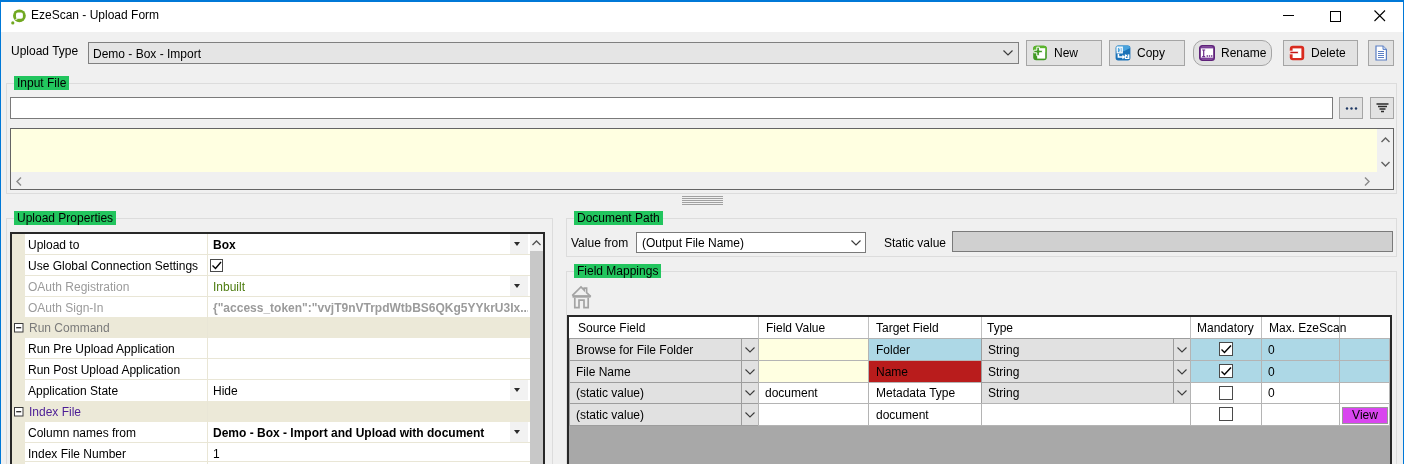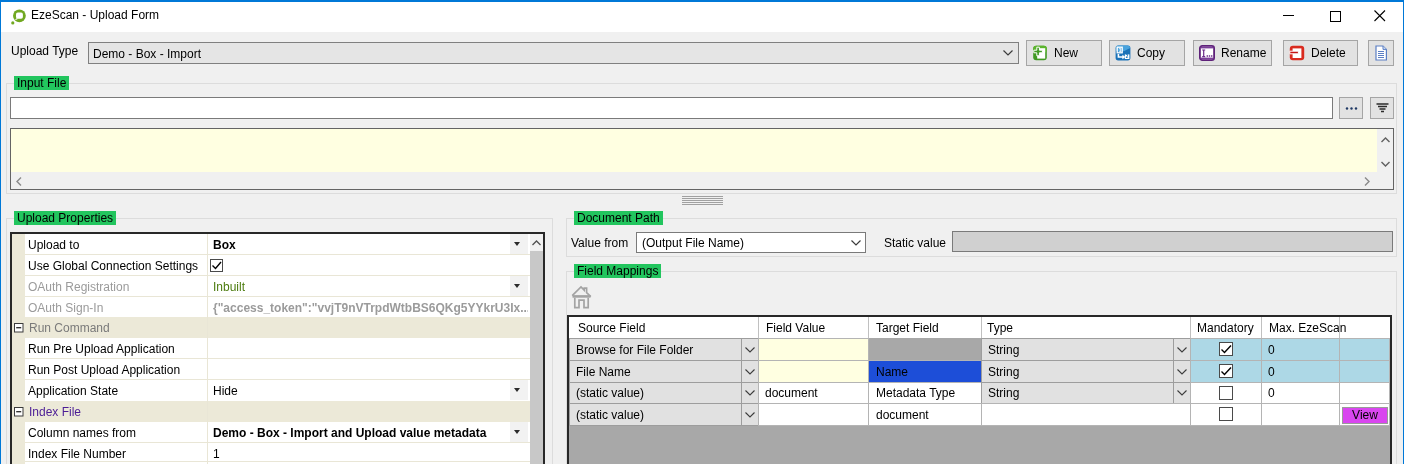--- a/index.html
+++ b/index.html
@@ -65,21 +65,21 @@
   <rect x="2.2" y="2.2" width="5" height="5.6" fill="none" stroke="#fff" stroke-width="1.3"></rect>
   <text x="3.6" y="7" font-size="5.8" font-weight="bold" fill="#fff" font-family="Liberation Sans">1</text>
   <path d="M3.4 9 v3 h4.6" stroke="#fff" stroke-width="1.6" fill="none"></path>
   <path d="M7.4 9.8 v4.4 l3 -2.2 z" fill="#fff"></path>
   <rect x="9.8" y="9.4" width="4.6" height="4.6" fill="#fff"></rect>
   <text x="10.8" y="13.4" font-size="4.6" font-weight="bold" fill="#1a72b8" font-family="Liberation Sans">2</text>
 </svg>
 <span>Copy</span>
   </div>
 
-<div class="btn" style="left:1193px;top:40px;width:79px;height:26px;">
+<div class="btn" style="left:1193px;top:40px;width:79px;height:26px;border-radius:10px;">
 <svg style="margin-left:5px" width="16" height="16" viewBox="0 0 16 16">
   <rect x="0.9" y="0.9" width="14.2" height="14.2" rx="2.4" fill="#fff" stroke="#5e2179" stroke-width="1.8"></rect>
   <rect x="1.6" y="1.6" width="12.8" height="1.8" fill="#7b3f99"></rect>
   <rect x="1.6" y="12.6" width="12.8" height="1.8" fill="#7b3f99"></rect>
   <path d="M3.2 5 h3 M4.7 5 v6.6 M3.2 11.6 h3" stroke="#6b2d8b" stroke-width="1.2" fill="none"></path>
   <path d="M7.6 11 h1.4 M9.8 11 h1.4 M12 11 h1.4" stroke="#6b2d8b" stroke-width="1.4" fill="none"></path>
 </svg>
 <span>Rename</span>
   </div>
 
@@ -189,21 +189,21 @@
     <div class="tri" style="left:502px;top:154px;"></div>
 
   <div class="abs" style="left:0px;top:167px;width:518px;height:21px;background:#ece9d8;"></div>
   <svg class="abs" style="left:2px;top:173px" width="10" height="10">
       <rect x="0.5" y="0.5" width="8.5" height="8.5" fill="#fff" stroke="#3c3c3c"></rect>
       <path d="M2.2 4.75 h5" stroke="#000" stroke-width="1.1"></path>
     </svg>
   <div class="cell" style="left:17px;top:171px;color:#4c1d95;">Index File</div>
 
   <div class="cell" style="left:16px;top:192px;">Column names from</div>
-  <div class="cell" style="left:201px;top:192px;font-weight:bold;width:278px;">Demo - Box - Import and Upload value metadata</div>
+  <div class="cell" style="left:201px;top:192px;font-weight:bold;width:278px;">Demo - Box - Import and Upload with document</div>
   <div class="abs" style="left:498px;top:188px;width:18px;height:20px;background:#f2f2f2;"></div>
     <div class="tri" style="left:502px;top:196px;"></div>
   <div class="grid-sep" style="left:13px;top:208px;width:505px;height:1px;"></div>
 
   <div class="cell" style="left:16px;top:213px;">Index File Number</div>
   <div class="cell" style="left:201px;top:213px;">1</div>
   <div class="grid-sep" style="left:13px;top:227px;width:505px;height:1px;"></div>
 
   <div class="grid-sep" style="left:195px;top:0;width:1px;height:230px;"></div>
 
@@ -251,20 +251,23 @@
   <div class="grid-sep" style="left:770px;top:0;width:1px;height:21px;background:#c0c0c0;"></div>
 
   <div class="cell ddcell" style="left:0;top:21px;width:190px;height:40px;">
       <span style="position:absolute;left:6px;top:4px;">Browse for File Folder</span>
       <span class="abs" style="left:171px;top:0;width:18px;height:21px;border-left:1px solid #9d9d9d;"></span>
       <svg class="chev" style="left:175px;top:8px" width="10" height="6">
         <path d="M0.5 0.5 L5 5 L9.5 0.5" stroke="#3c3c3c" stroke-width="1.1" fill="none"></path>
       </svg>
     </div>
   <div class="cell" style="left:189px;top:21px;width:111px;height:23px;background:#ffffe1;border:1px solid #b4b4b4;"></div>
+  <div class="cell" style="left:299px;top:21px;width:114px;height:23px;background:#add8e6;border:1px solid #b4b4b4;">
+      <span style="position:absolute;left:7px;top:4px;">Folder</span>
+    </div>
   <div class="cell ddcell" style="left:412px;top:21px;width:210px;height:23px;">
       <span style="position:absolute;left:6px;top:4px;">String</span>
       <span class="abs" style="left:191px;top:0;width:18px;height:21px;border-left:1px solid #9d9d9d;"></span>
       <svg class="chev" style="left:195px;top:8px" width="10" height="6">
         <path d="M0.5 0.5 L5 5 L9.5 0.5" stroke="#3c3c3c" stroke-width="1.1" fill="none"></path>
       </svg>
     </div>
   <div class="cell" style="left:621px;top:21px;width:72px;height:23px;background:#add8e6;border:1px solid #b4b4b4;"></div>
   <div class="cb" style="left:650px;top:25px;width:14px;height:14px;"></div>
   <svg class="abs" style="left:652px;top:28px" width="11" height="9">
@@ -276,21 +279,21 @@
   <div class="cell" style="left:770px;top:21px;width:51px;height:23px;background:#add8e6;border:1px solid #b4b4b4;"></div>
 
   <div class="cell ddcell" style="left:0;top:43px;width:190px;height:23px;">
       <span style="position:absolute;left:6px;top:4px;">File Name</span>
       <span class="abs" style="left:171px;top:0;width:18px;height:21px;border-left:1px solid #9d9d9d;"></span>
       <svg class="chev" style="left:175px;top:8px" width="10" height="6">
         <path d="M0.5 0.5 L5 5 L9.5 0.5" stroke="#3c3c3c" stroke-width="1.1" fill="none"></path>
       </svg>
     </div>
   <div class="cell" style="left:189px;top:43px;width:111px;height:23px;background:#ffffe1;border:1px solid #b4b4b4;"></div>
-  <div class="cell" style="left:299px;top:43px;width:114px;height:23px;background:#1d4ed8;border:1px solid #b4b4b4;">
+  <div class="cell" style="left:299px;top:43px;width:114px;height:23px;background:#b91c1c;border:1px solid #b4b4b4;">
       <span style="position:absolute;left:7px;top:4px;">Name</span>
     </div>
   <div class="cell ddcell" style="left:412px;top:43px;width:210px;height:23px;">
       <span style="position:absolute;left:6px;top:4px;">String</span>
       <span class="abs" style="left:191px;top:0;width:18px;height:21px;border-left:1px solid #9d9d9d;"></span>
       <svg class="chev" style="left:195px;top:8px" width="10" height="6">
         <path d="M0.5 0.5 L5 5 L9.5 0.5" stroke="#3c3c3c" stroke-width="1.1" fill="none"></path>
       </svg>
     </div>
   <div class="cell" style="left:621px;top:43px;width:72px;height:23px;background:#add8e6;border:1px solid #b4b4b4;"></div>

